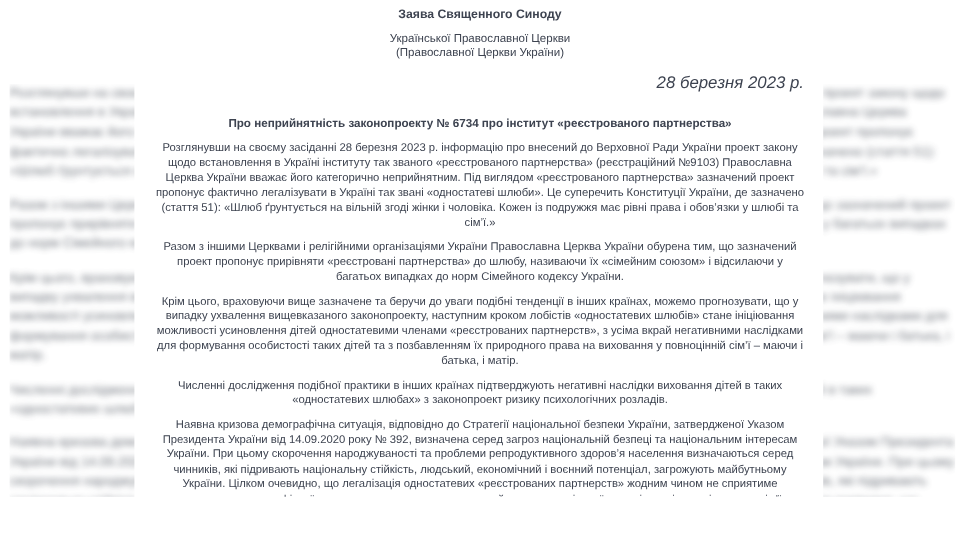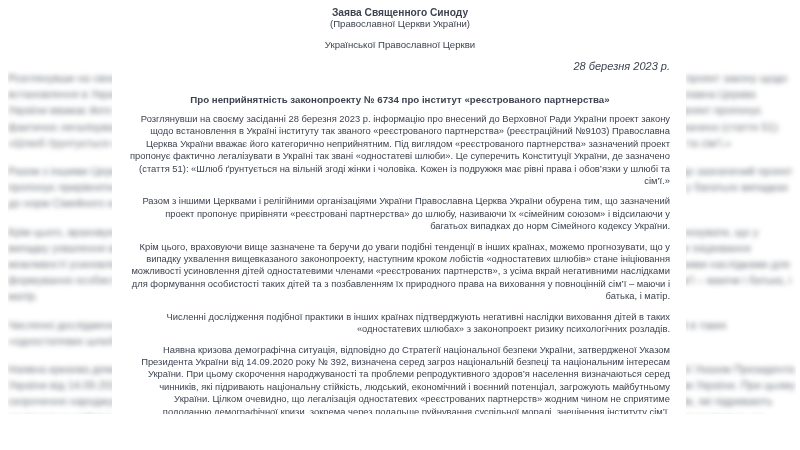--- a/index.html
+++ b/index.html
@@ -52,35 +52,35 @@
   }
   .doc-org {
     text-align: center;
     font-size: 9.6px;
     line-height: 12px;
   }
   .doc-org.first { margin-top: 9px; }
   .doc-date {
     text-align: right;
     font-style: italic;
-    font-size: 11px;
+    font-size: 14px;
     margin-top: 9px;
   }
   .doc-title {
     text-align: center;
     font-weight: bold;
     font-size: 9.7px;
     margin-top: 22px;
     margin-bottom: 8px;
   }
   .doc p.body-par {
     font-size: 9.4px;
     line-height: 12.4px;
     margin: 0 0 8px 0;
-    text-align: right;
+    text-align: center;
   }
 
   
   .watermark {
     position: absolute;
     top: 425px;
     right: 2px;
     font-size: 20px;
     font-weight: bold;
     letter-spacing: -0.5px;
@@ -117,22 +117,22 @@
       <p>Разом з іншими Церквами і релігійними організаціями України Православна Церква України обурена тим, що зазначений проект пропонує прирівняти «реєстровані партнерства» до шлюбу, називаючи їх «сімейним союзом» і відсилаючи у багатьох випадках до норм Сімейного кодексу України.</p>
       <p>Крім цього, враховуючи вище зазначене та беручи до уваги подібні тенденції в інших країнах, можемо прогнозувати, що у випадку ухвалення вищевказаного законопроекту, наступним кроком лобістів «одностатевих шлюбів» стане ініціювання можливості усиновлення дітей одностатевими членами «реєстрованих партнерств», з усіма вкрай негативними наслідками для формування особистості таких дітей та з позбавленням їх природного права на виховання у повноцінній сім’ї – маючи і батька, і матір.</p>
       <p>Численні дослідження подібної практики в інших країнах підтверджують негативні наслідки виховання дітей в таких «одностатевих шлюбах» з підвищенням ризику психологічних розладів.</p>
       <p>Наявна кризова демографічна ситуація, відповідно до Стратегії національної безпеки України, затвердженої Указом Президента України від 14.09.2020 року № 392, визначена серед загроз національній безпеці та національним інтересам України. При цьому скорочення народжуваності та проблеми репродуктивного здоров’я населення визначаються серед чинників, які підривають національну стійкість, людський, економічний і воєнний потенціал, загрожують майбутньому України. Цілком очевидно, що легалізація одностатевих «реєстрованих партнерств» жодним чином не сприятиме подоланню демографічної кризи, зокрема через подальше руйнування суспільної моралі, знецінення інституту сім’ї, природну неспроможність одностатевих пар до народження дітей.</p>
 
     </div>
   </div>
 
   <div class="doc">
     <div class="doc-head">Заява Священного Синоду</div>
+    <div class="doc-org first">Української Православної Церкви</div>
     <div class="doc-org">(Православної Церкви України)</div>
-    <div class="doc-org first">Української Православної Церкви</div>
     <div class="doc-date">28 березня 2023 р.</div>
     <div class="doc-title">Про неприйнятність законопроекту № 6734 про інститут «реєстрованого партнерства»</div>
     <p class="body-par">Розглянувши на своєму засіданні 28 березня 2023 р. інформацію про внесений до Верховної Ради України проект закону щодо встановлення в Україні інституту так званого «реєстрованого партнерства» (реєстраційний №9103) Православна Церква України вважає його категорично неприйнятним. Під виглядом «реєстрованого партнерства» зазначений проект пропонує фактично легалізувати в Україні так звані «одностатеві шлюби». Це суперечить Конституції України, де зазначено (стаття 51): «Шлюб ґрунтується на вільній згоді жінки і чоловіка. Кожен із подружжя має рівні права і обов’язки у шлюбі та сім’ї.»</p>
     <p class="body-par">Разом з іншими Церквами і релігійними організаціями України Православна Церква України обурена тим, що зазначений проект пропонує прирівняти «реєстровані партнерства» до шлюбу, називаючи їх «сімейним союзом» і відсилаючи у багатьох випадках до норм Сімейного кодексу України.</p>
     <p class="body-par">Крім цього, враховуючи вище зазначене та беручи до уваги подібні тенденції в інших країнах, можемо прогнозувати, що у випадку ухвалення вищевказаного законопроекту, наступним кроком лобістів «одностатевих шлюбів» стане ініціювання можливості усиновлення дітей одностатевими членами «реєстрованих партнерств», з усіма вкрай негативними наслідками для формування особистості таких дітей та з позбавленням їх природного права на виховання у повноцінній сім’ї – маючи і батька, і матір.</p>
     <p class="body-par">Численні дослідження подібної практики в інших країнах підтверджують негативні наслідки виховання дітей в таких «одностатевих шлюбах» з законопроект ризику психологічних розладів.</p>
     <p class="body-par">Наявна кризова демографічна ситуація, відповідно до Стратегії національної безпеки України, затвердженої Указом Президента України від 14.09.2020 року № 392, визначена серед загроз національній безпеці та національним інтересам України. При цьому скорочення народжуваності та проблеми репродуктивного здоров’я населення визначаються серед чинників, які підривають національну стійкість, людський, економічний і воєнний потенціал, загрожують майбутньому України. Цілком очевидно, що легалізація одностатевих «реєстрованих партнерств» жодним чином не сприятиме подоланню демографічної кризи, зокрема через подальше руйнування суспільної моралі, знецінення інституту сім’ї, природну неспроможність одностатевих пар до народження дітей.</p>
     <p class="body-par">Проблематика реагування на демографічну кризу особливо загострюється у зв’язку з нинішньою збройною агресією проти України, в наслідок якої тисячі дітей в Україні втратили батька та (або) матір та стали сиротами, майже пів тисячі дітей загинули. Враховуючи вищезазначене, Православна Церква України закликає народних депутатів України відхилити цей законопроект.</p>
   </div>
 

